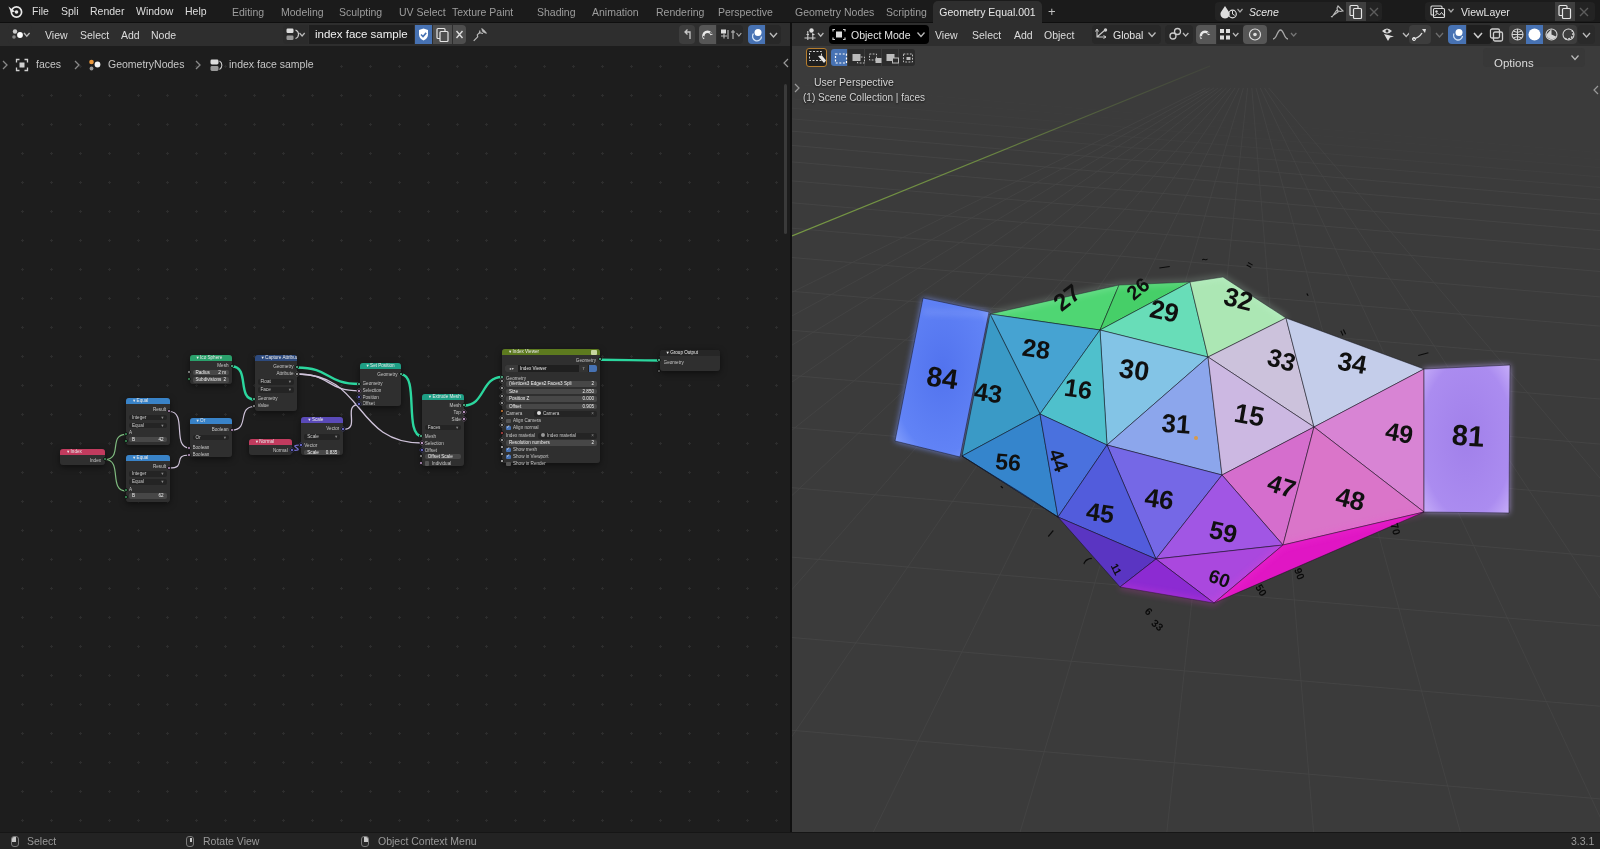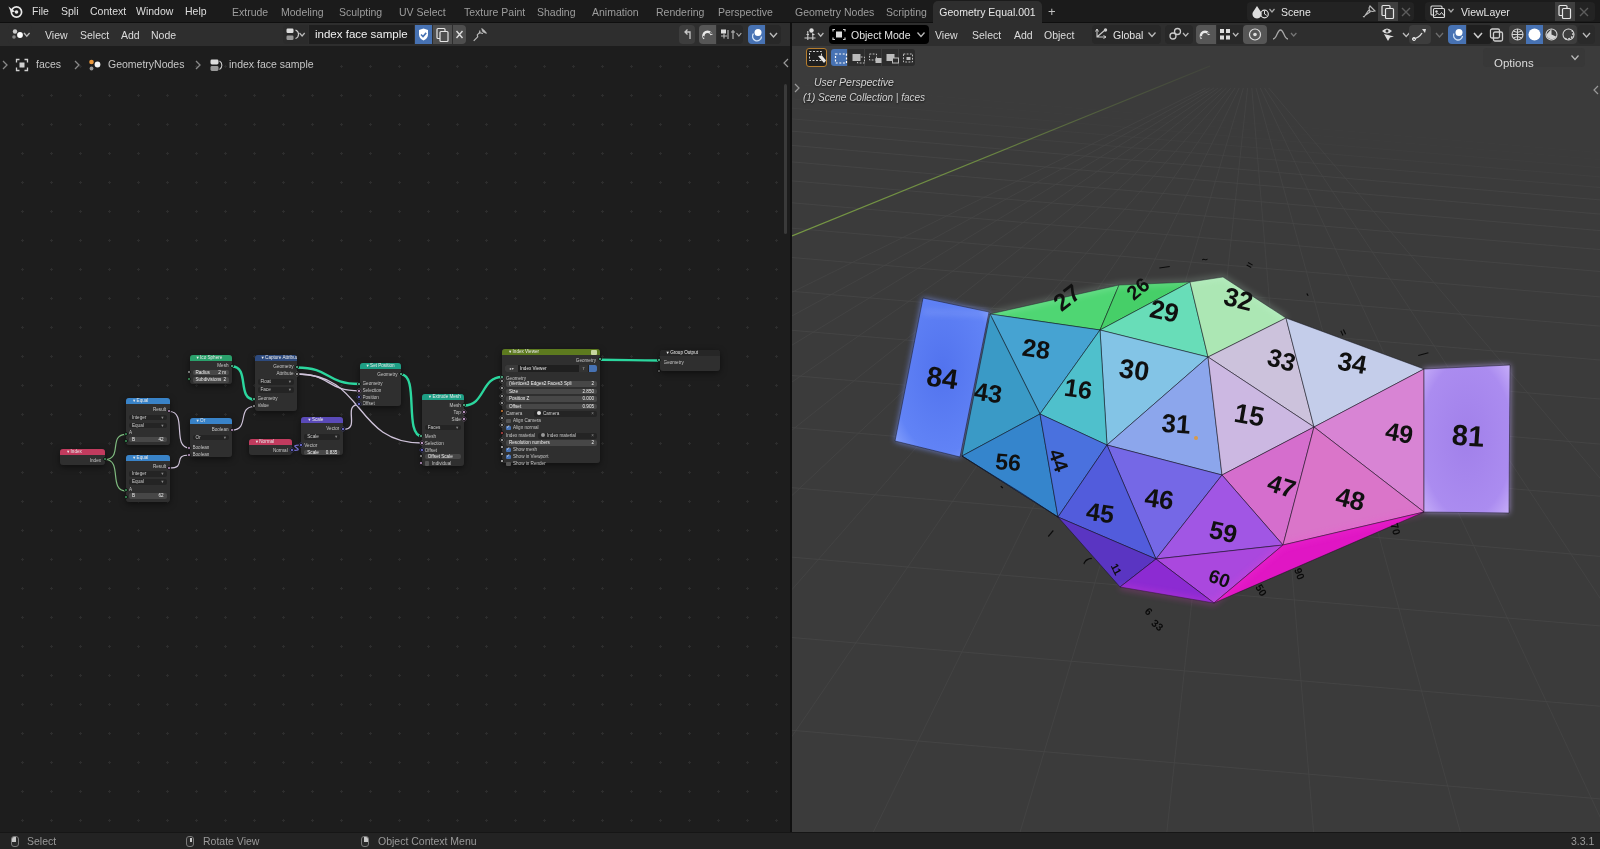--- a/index.html
+++ b/index.html
@@ -29,48 +29,48 @@
 .rj { text-align:right; }
 .fld { position:absolute; background:#474747; border-radius:2px; color:#eee; overflow:hidden; white-space:nowrap;}
 .drp { position:absolute; background:#242424; border-radius:2px; color:#ccc; overflow:hidden; white-space:nowrap;}
 .sock { position:absolute; width:4px; height:4px; border-radius:50%; border:0.5px solid #111; }
 
 
 #vp { position:absolute; left:792px; top:46px; width:808px; height:786px; background:#3b3b3b; overflow:hidden;}
 #vphead { position:absolute; left:792px; top:23px; width:808px; height:23px; background:#2e2e2e; }
 #nehead { position:absolute; left:0; top:23px; width:790px; height:23px; background:#2e2e2e; }
 #toolrow { position:absolute; left:0px; top:0px; width:808px; height:22px; }
-.vptext { position:absolute; color:#d4d4d4; font-size:10.5px; text-shadow:0 1px 2px rgba(0,0,0,0.8);font-style:italic; }
+.vptext { position:absolute; color:#d4d4d4; font-size:10.5px; text-shadow:0 1px 2px rgba(0,0,0,0.8); }
 
 
 #status { position:absolute; left:0; top:832px; width:1600px; height:17px; background:#232323; border-top:1px solid #161616; color:#999; font-size:10.5px; }
 #status span { position:absolute; top:2px; }
 .mouse { position:absolute; top:3px; width:8px; height:11px; border:1px solid #7a7a7a; border-radius:3px; background:#2a2a2a;}
 .mouse i { position:absolute; background:#c8c8c8; }
 </style>
 </head>
 <body>
 <div id="stage">
 
 <div id="topbar">
   <svg class="abs" style="left:7px;top:3px" width="17" height="17" viewBox="0 0 17 17">
     <circle cx="9.5" cy="9" r="5.1" fill="none" stroke="#e8e8e8" stroke-width="1.7"></circle>
     <circle cx="9.5" cy="9" r="1.8" fill="#e8e8e8"></circle>
     <path d="M1.5,3.5 L8,8.5 L4,9.5 Z" fill="#e8e8e8"></path>
   </svg>
   <span class="menu" style="left:32px">File</span>
   <span class="menu" style="left:61px">Spli</span>
-  <span class="menu" style="left:90px">Context</span>
+  <span class="menu" style="left:90px">Render</span>
   <span class="menu" style="left:136px">Window</span>
   <span class="menu" style="left:185px">Help</span>
-  <span class="wtab" style="left:232px">Extrude</span>
+  <span class="wtab" style="left:232px">Editing</span>
   <span class="wtab" style="left:281px">Modeling</span>
   <span class="wtab" style="left:339px">Sculpting</span>
   <span class="wtab" style="left:399px">UV Select</span>
-  <span class="wtab" style="left:464px">Texture Paint</span>
+  <span class="wtab" style="left:452px">Texture Paint</span>
   <span class="wtab" style="left:537px">Shading</span>
   <span class="wtab" style="left:592px">Animation</span>
   <span class="wtab" style="left:656px">Rendering</span>
   <span class="wtab" style="left:718px">Perspective</span>
   <span class="wtab" style="left:795px">Geometry Nodes</span>
   <span class="wtab" style="left:886px">Scripting</span>
   <div id="activetab">Geometry Equal.001</div>
   <span style="position:absolute;left:1048px;top:4px;color:#c0c0c0;font-size:13px;">+</span>
 </div>
 
@@ -692,21 +692,21 @@
   <span class="vptext" style="left:22px;top:30px;">User Perspective</span>
   <span class="vptext" style="left:11px;top:46px;font-size:10px;">(1) Scene Collection | faces</span>
   <svg class="abs" style="left:1px;top:36px" width="8" height="12" viewBox="0 0 8 12">
         <path d="M2,2 l4,4 -4,4" stroke="#9a9a9a" stroke-width="1.2" fill="none"></path>
       </svg>
   <svg class="abs" style="left:800px;top:38px" width="8" height="12" viewBox="0 0 8 12">
         <path d="M6,2 l-4,4 4,4" stroke="#9a9a9a" stroke-width="1.2" fill="none"></path>
       </svg>
 </div>
 
-<div class="abs" style="left:1247px;top:2px;width:167px;height:19px;background:#232323;border-radius:4px;">
+<div class="abs" style="left:1215px;top:2px;width:167px;height:19px;background:#232323;border-radius:4px;font-style:italic;">
   <svg class="abs" style="left:3px;top:1px" width="26" height="17" viewBox="0 0 26 17">
         <path d="M7,3 l4,6 a4.5,4.5 0 1 1 -8,0 Z" fill="#ddd"></path>
         <circle cx="14.5" cy="11" r="3.8" fill="none" stroke="#ddd" stroke-width="1.2"></circle>
         <path d="M14.5,11 v-3.2 M14.5,11 l2.2,1.4" stroke="#ddd" stroke-width="1"></path>
         <path d="M19.5,6 l2.5,3 2.5,-3" stroke="#aaa" stroke-width="1.2" fill="none"></path>
       </svg>
   <span class="abs" style="left:34px;top:4px;color:#e5e5e5;font-size:10.5px;">Scene</span>
   <svg class="abs" style="left:114px;top:2px" width="16" height="16" viewBox="0 0 16 16">
         <path d="M9,2 l5,5 -2.5,0.5 -4,-1 -4.5,6.5 -0.5,-0.5 6.5,-4.5 -1,-4 Z" fill="none" stroke="#b9b9b9" stroke-width="1.1"></path>
       </svg>

